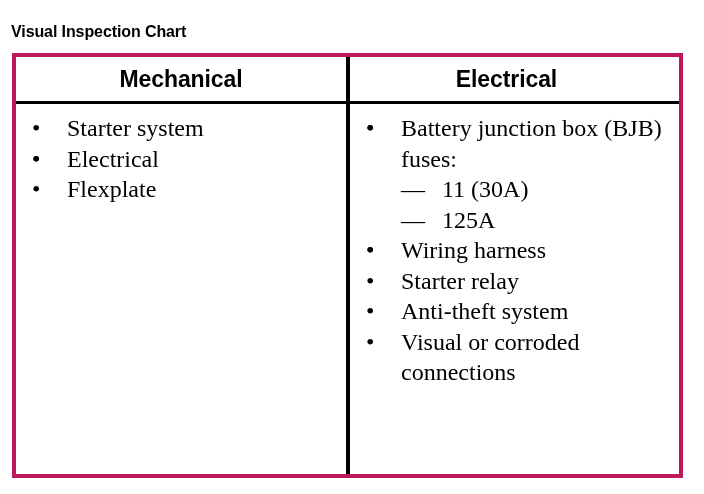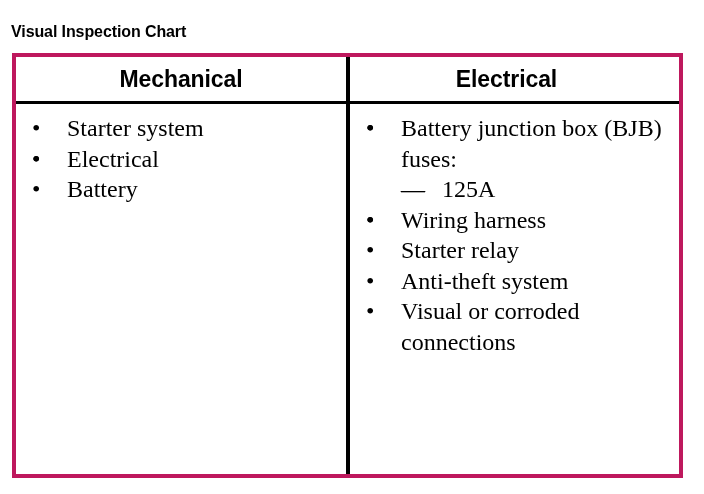--- a/index.html
+++ b/index.html
@@ -163,35 +163,35 @@
           </li>
           <li class="list-item">
             <span class="bullet-glyph">•</span>
           </li>
           <li class="list-item">
             <span class="bullet-glyph">•</span>
             <span class="item-text">Electrical</span>
           </li>
           <li class="list-item">
             <span class="bullet-glyph">•</span>
-            <span class="item-text">Battery</span>
+            <span class="item-text">Flexplate</span>
           </li>
         </ul>
     </div>
 
     <div class="body-cell" id="body-electrical">
       <ul class="item-list" id="list-electrical">
           <li class="list-item">
             <span class="bullet-glyph">•</span>
           </li>
           <li class="list-item">
             <span class="bullet-glyph">•</span>
             <span class="item-text">Battery junction box (BJB) fuses:</span>
             <ul class="sub-list">
-              <li class="sub-item"><span class="dash-glyph">—</span></li>
+              <li class="sub-item"><span class="dash-glyph">—</span><span>11 (30A)</span></li>
               <li class="sub-item"><span class="dash-glyph">—</span><span>125A</span></li>
             </ul>
           </li>
           <li class="list-item">
             <span class="bullet-glyph">•</span>
           </li>
           <li class="list-item">
             <span class="bullet-glyph">•</span>
             <span class="item-text">Wiring harness</span>
           </li>

